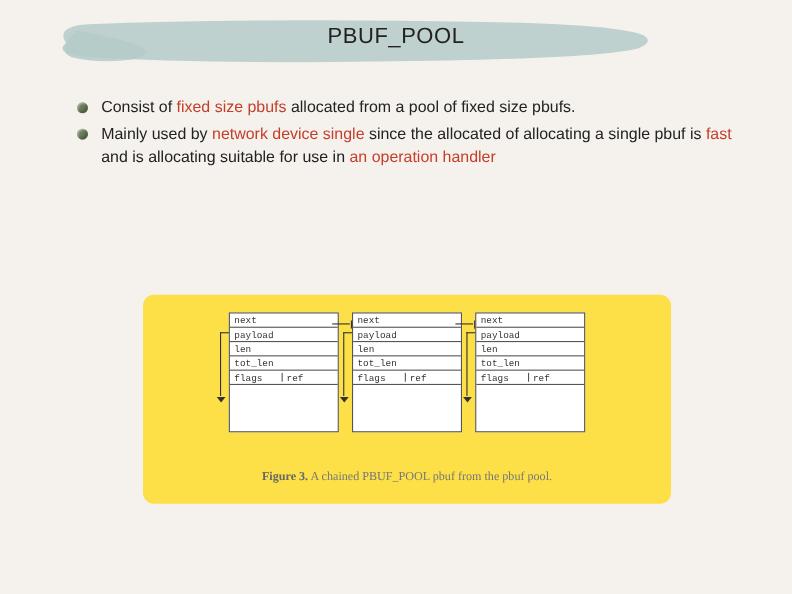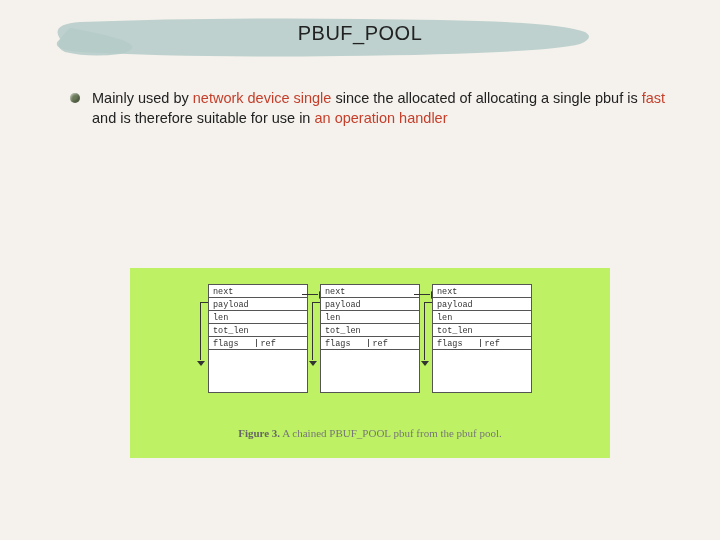--- a/index.html
+++ b/index.html
@@ -62,21 +62,22 @@
     box-shadow: inset -2px -2px 2px rgba(0,0,0,0.25), inset 1px 1px 2px rgba(255,255,255,0.5);
   }
   .hl { color: #c43e2a; }
 
   .figure-area {
     position: absolute;
     top: 268px;
     left: 130px;
     width: 480px;
     height: 190px;
-    background: #bef264;
+    background: #fde047;
+    border-radius: 10px;
   }
   .diagram {
     display: flex;
     gap: 12px;
     justify-content: center;
     padding-top: 16px;
   }
   .pbuf-unit {
     position: relative;
   }
@@ -161,21 +162,22 @@
 <svg class="brush-stroke" viewBox="0 0 560 50">
   <path d="M 20 25 Q 10 10 40 8 Q 200 2 400 6 Q 520 8 545 18 Q 555 24 540 30 Q 500 40 300 42 Q 150 44 40 38 Q 8 35 20 25 Z"></path>
   <path d="M 30 14 Q 120 30 80 40 Q 50 44 25 38 Q 10 32 30 14 Z"></path>
 </svg>
 
 <div class="title-wrap">
   <h1 class="title">PBUF_POOL</h1>
 </div>
 
 <ul class="bullets">
-  <li><span>Mainly used by </span><span class="hl">network device single</span><span> since the allocated of allocating a single pbuf is </span><span class="hl">fast</span><span> and is therefore suitable for use in </span><span class="hl">an operation handler</span></li>
+  <li><span>Consist of </span><span class="hl">fixed size pbufs</span><span> allocated from a pool of fixed size pbufs.</span></li>
+  <li><span>Mainly used by </span><span class="hl">network device single</span><span> since the allocated of allocating a single pbuf is </span><span class="hl">fast</span><span> and is allocating suitable for use in </span><span class="hl">an operation handler</span></li>
 </ul>
 
 <div class="figure-area">
   <div class="diagram">
 
     <div class="pbuf-unit">
       <div class="arrow-payload">
           <div class="h"></div>
           <div class="v"></div>
           <div class="head"></div>

